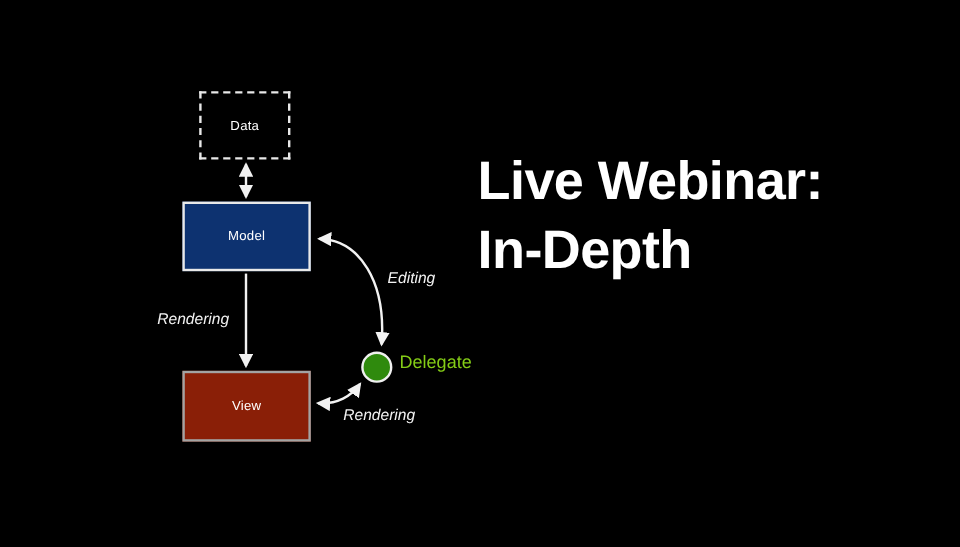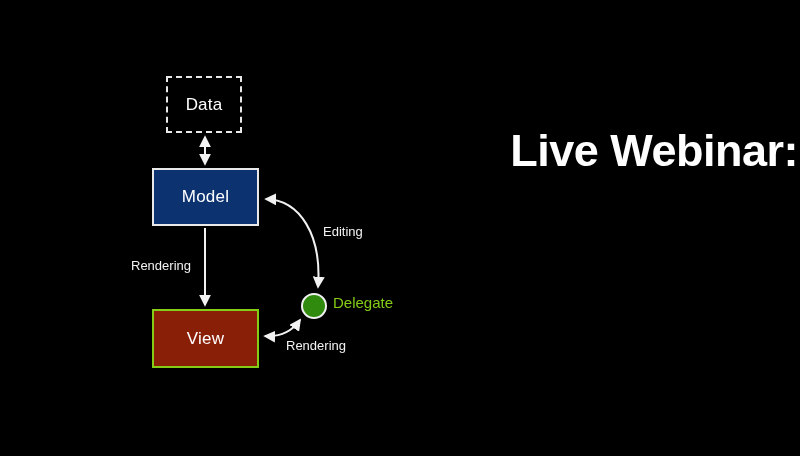--- a/index.html
+++ b/index.html
@@ -38,21 +38,21 @@
     display: block;
   }
 
   .node-box {
     position: absolute;
     box-sizing: border-box;
     display: flex;
     align-items: center;
     justify-content: center;
     color: #ffffff;
-    font-size: 17px;
+    font-size: 11px;
     font-weight: 400;
     letter-spacing: 0.2px;
     font-family: "Liberation Sans", sans-serif;
   }
 
   #node-data {
     left: 166px;
     top: 76px;
     width: 76px;
     height: 57px;
@@ -65,21 +65,21 @@
     width: 107px;
     height: 58px;
     border: 2px solid #e9e9e9;
     background: #0d3270;
   }
   #node-view {
     left: 152px;
     top: 309px;
     width: 107px;
     height: 59px;
-    border: 2px solid #84cc16;
+    border: 2px solid #a3a3a3;
     background: #8a1f07;
   }
 
   #node-delegate-dot {
     position: absolute;
     left: 301px;
     top: 293px;
     width: 26px;
     height: 26px;
     box-sizing: border-box;
@@ -94,34 +94,35 @@
     color: #84cc16;
     font-size: 15px;
     font-family: "Liberation Sans", sans-serif;
     white-space: nowrap;
   }
 
   .edge-label {
     position: absolute;
     color: #f2f2f2;
     font-size: 13px;
+    font-style: italic;
     font-family: "Liberation Sans", sans-serif;
     white-space: nowrap;
   }
   #label-editing    { left: 323px; top: 224px; }
   #label-rendering-mv { left: 131px; top: 258px; }
   #label-rendering-dv { left: 286px; top: 338px; }
 
   
   #title-block {
     position: absolute;
     left: 398px;
     top: 122px;
     width: 400px;
-    text-align: right;
+    text-align: left;
     color: #ffffff;
     font-family: "Liberation Sans", sans-serif;
     font-weight: bold;
     font-size: 45px;
     line-height: 57px;
     letter-spacing: -0.5px;
   }
   #title-block .title-line {
     display: block;
     white-space: nowrap;
@@ -171,15 +172,16 @@
     <div class="edge-label" id="label-editing">Editing</div>
 
     <div class="edge-label" id="label-rendering-mv">Rendering</div>
 
     <div class="edge-label" id="label-rendering-dv">Rendering</div>
 
   </div>
 
   <div id="title-block">
     <span class="title-line">Live Webinar:</span>
+    <span class="title-line">In-Depth</span>
   </div>
 
 </div>
 
 </body></html>

